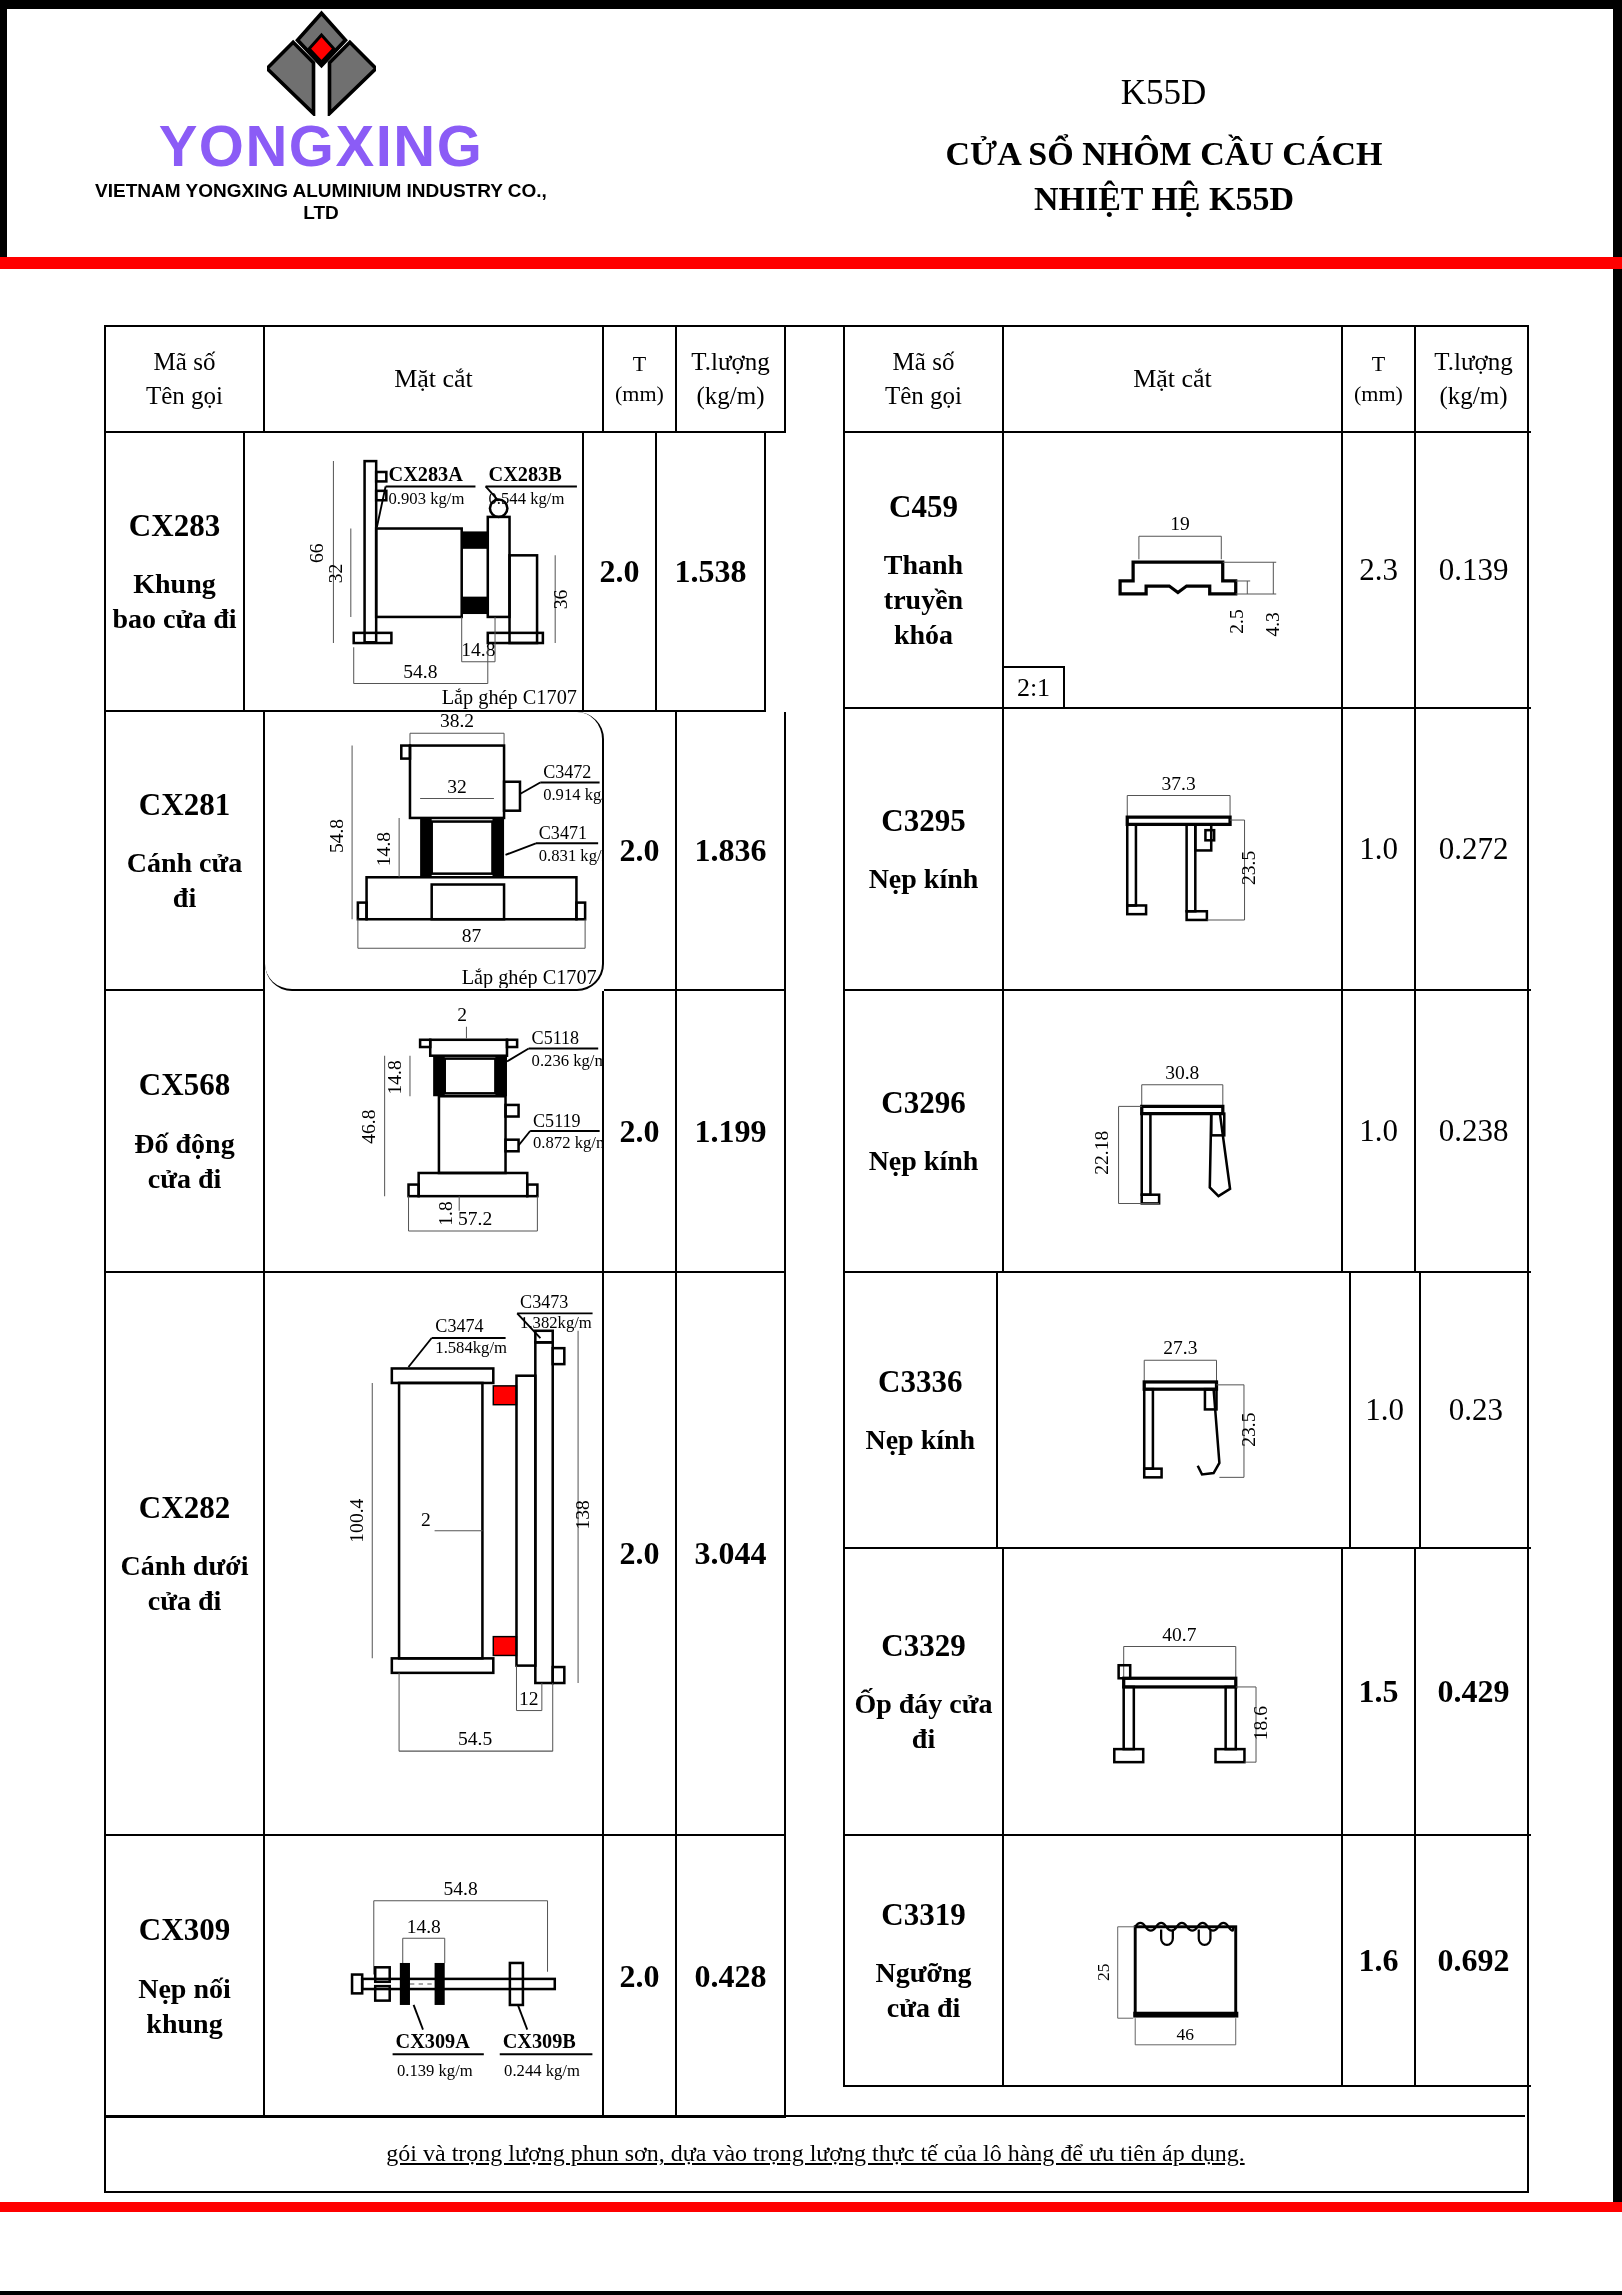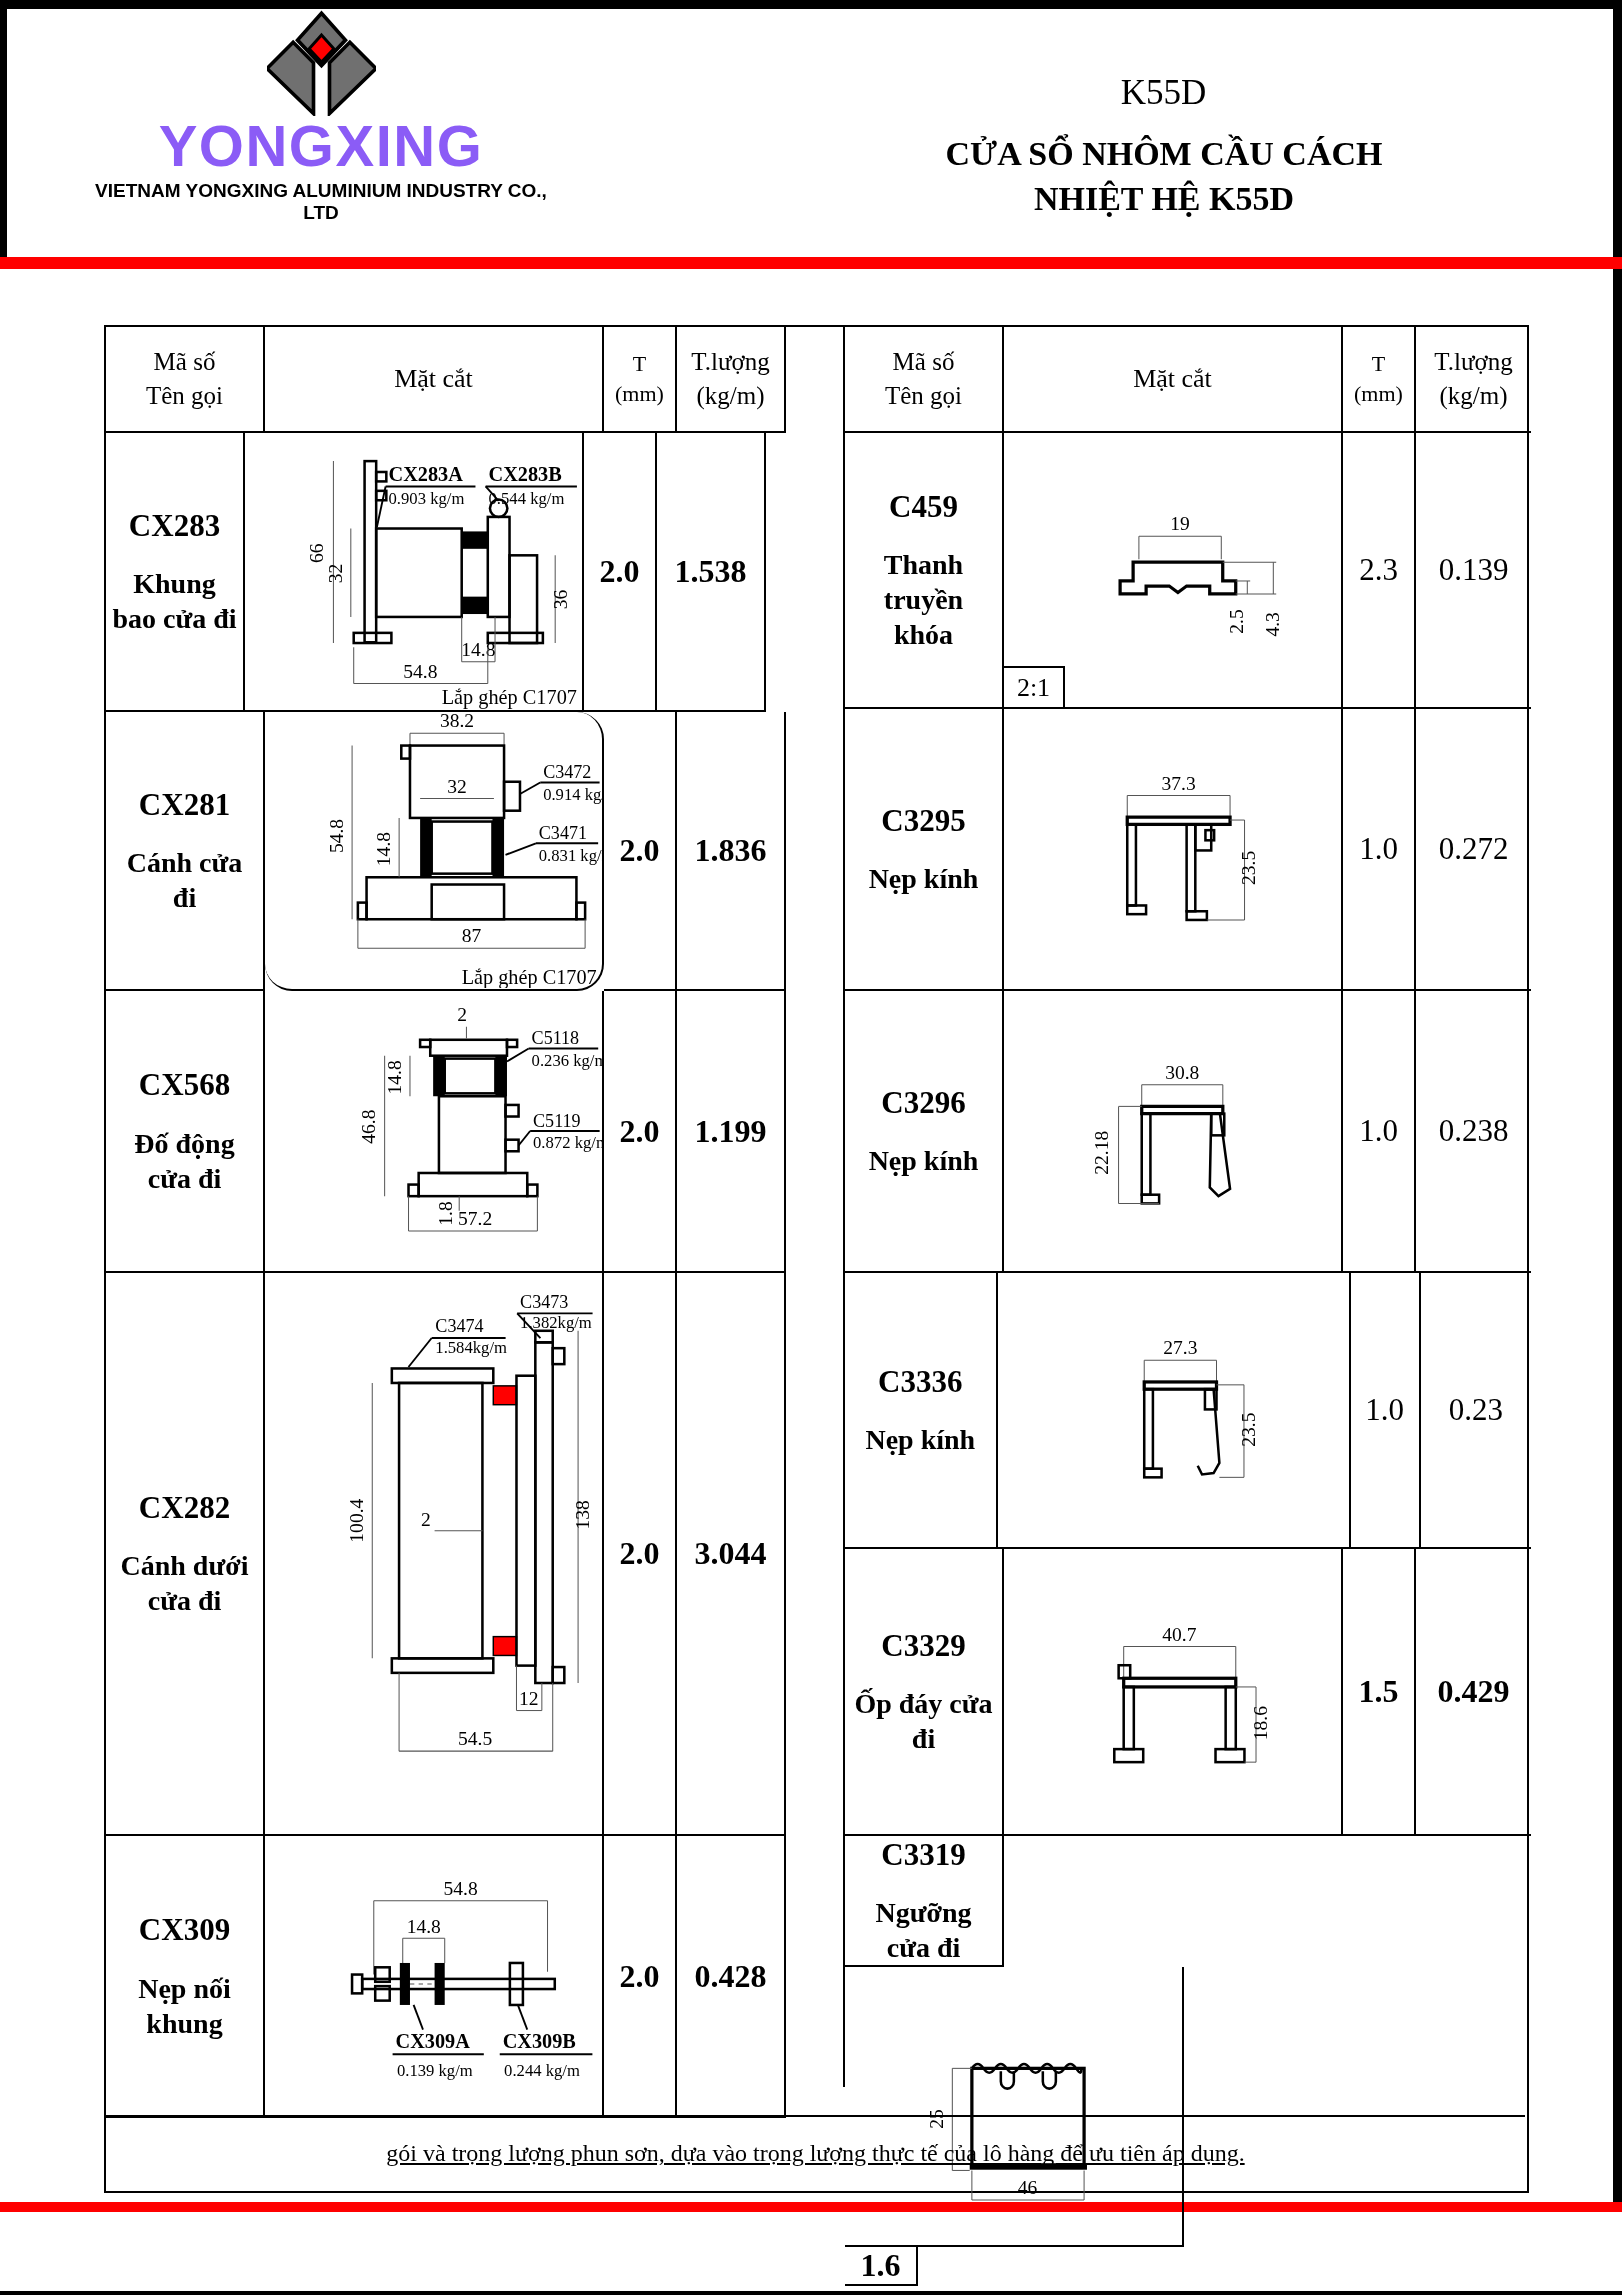--- a/index.html
+++ b/index.html
@@ -491,21 +491,21 @@
             <line class="dl" x1="348" y1="188" x2="348" y2="292"></line>
             <line class="dl" x1="320" y1="188" x2="348" y2="188"></line>
               <line class="dl" x1="332" y1="292" x2="348" y2="292"></line>
             <text class="dt dtm" x="363" y="238" transform="rotate(-90 363 238)">18.6</text>
           </svg>
         </div>
         <div class="cell vb" style="width:73px;">1.5</div>
         <div class="cell vb noR" style="width:115px;">0.429</div>
       </div>
 
-      <div class="row" style="height:251px;flex-direction:column;">
+      <div class="row" style="height:251px;">
         <div class="cell" style="width:159px;">
           <div class="code">C3319</div>
           <div class="pname">Ngưỡng cửa đi</div>
         </div>
         <div class="cell sect" style="width:339px;">
           <svg width="337" height="278" viewBox="0 0 465 384">
             <g>
               <rect class="pw" x="175" y="140" width="155" height="136"></rect>
               <rect class="pf" x="172" y="271" width="162" height="9"></rect>
               <path class="p" stroke-width="2" d="M175,140 q8,-12 16,0 t16,0 t16,0 t16,0 t16,0 t16,0 t16,0 t16,0 t16,0 t7,0"></path>

